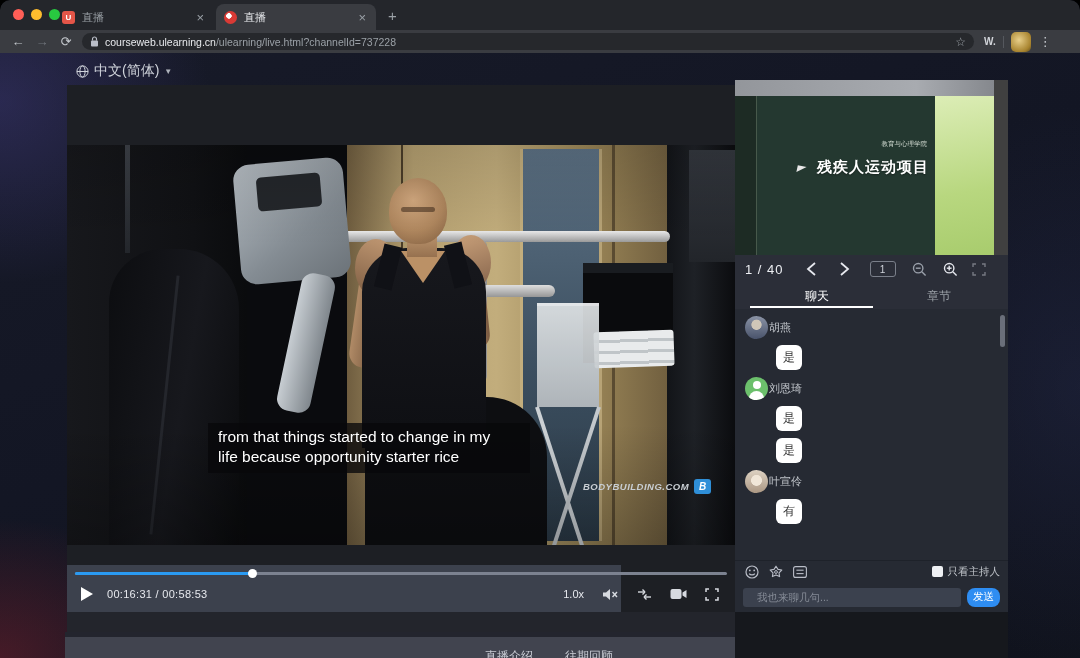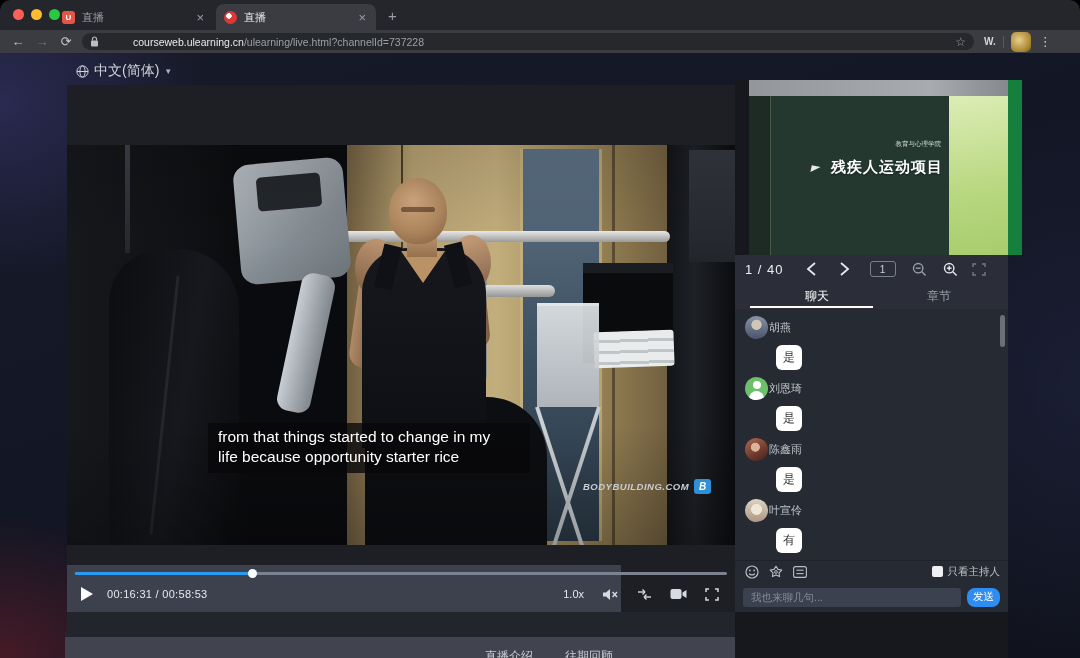--- a/index.html
+++ b/index.html
@@ -20,21 +20,21 @@
   .fav1{background:#e45548;border-radius:3px;color:#fff;font-size:8px;font-weight:bold;}
   .fav2{background:radial-gradient(circle at 38% 38%, #ffffff 0 2.5px, #d93a35 3px);border-radius:50%;}
   .tab .tab-title{font-size:11px;flex:1;overflow:hidden;white-space:nowrap;}
   .tab .tab-close{color:#9aa0a6;font-size:13px;padding:0 2px;cursor:default;}
   .newtab{left:388px;top:7px;color:#9aa0a6;font-size:15px;}
   .toolbar{left:0;top:30px;width:1080px;height:23px;background:#3a3c41;display:flex;align-items:center;}
   .navbtn{font-size:13px;color:#c3c7cc;width:24px;text-align:center;}
   .navbtn.disabled{color:#70757c;}
   .urlpill{margin-left:4px;width:892px;height:17px;background:#26282c;border-radius:9px;display:flex;align-items:center;padding:0 8px;}
   .lock-icon{margin-right:6px;display:flex;}
-  .url-text{font-size:10.5px;color:#e8eaed;white-space:nowrap;overflow:hidden;margin-left:28px;}
+  .url-text{font-size:10.5px;color:#e8eaed;white-space:nowrap;overflow:hidden;}
   .url-text .path{color:#9aa0a6;}
   .url-star{margin-left:auto;color:#9aa0a6;font-size:12px;}
   .ext-label{font-size:10px;color:#d3d6db;font-weight:bold;margin-left:10px;}
   .tool-sep{width:1px;height:12px;background:#55585e;margin:0 7px;}
   .profile-avatar{width:20px;height:20px;border-radius:5px;background:radial-gradient(circle at 40% 40%,#e8cf8a,#a8842f 70%,#5c4a1d);}
   .menu-dots{color:#c3c7cc;font-size:13px;margin:0 8px 0 8px;}
 
   
   .page{left:0;top:53px;width:1080px;height:605px;
     background:
@@ -114,21 +114,21 @@
   .cicon{display:flex;align-items:center;}
 
   
   .bottom-bar{left:65px;top:579px;width:943px;height:26px;overflow:hidden;background:linear-gradient(180deg,#23252e 0 5px,#41444f 5px);}
   .bottom-tab{position:absolute;top:16px;font-size:12px;color:#c9ccd4;}
   .bt1{left:420px;}
   .bt2{left:500px;}
 
   
   .rpanel{left:735px;top:27px;width:273px;height:581px;background:#16181d;}
-  .slide{left:14px;top:0;width:273px;height:175px;background:#15803d;}
+  .slide{left:0;top:0;width:273px;height:175px;background:#404040;}
   .slide-img{left:0;top:0;width:259px;height:175px;overflow:hidden;position:absolute;}
   .slide-strip{left:0;top:0;width:259px;height:16px;background:linear-gradient(90deg,#93969b,#a8abb0 70%,#85888d);}
   .slide-green{left:0;top:16px;width:259px;height:159px;background:#243830;}
   .slide-leftcol{left:0;top:16px;width:22px;height:159px;background:#1d2b24;border-right:1px solid #47594b;}
   .slide-light{left:200px;top:16px;width:59px;height:159px;background:linear-gradient(170deg,#dcedb6,#b8d77f 60%,#a8cc6d);}
   .slide-org{left:0;top:60px;width:200px;text-align:right;padding-right:8px;font-size:6.5px;color:#cfd8cf;}
   .slide-title{left:0;top:76px;width:200px;text-align:right;padding-right:6px;color:#fff;font-size:15px;font-weight:bold;letter-spacing:1px;line-height:22px;text-shadow:0 1px 2px rgba(0,0,0,.4);}
   .slide-cursor{left:62px;top:86px;width:0;height:0;border-left:9px solid #e8e8e8;border-bottom:7px solid transparent;transform:rotate(12deg);}
 
   .slide-nav{left:0;top:175px;width:273px;height:28px;background:#2b2e38;display:flex;align-items:center;}
@@ -161,21 +161,21 @@
     color:#333;font-size:12px;display:flex;align-items:center;justify-content:center;}
 
   .chat-toolbar{left:0;top:480px;width:273px;height:22px;background:#262a33;border-top:1px solid #1e222a;display:flex;align-items:center;}
   .tool-icon{margin-left:10px;display:flex;}
   .host-filter{margin-left:auto;margin-right:8px;display:flex;align-items:center;}
   .checkbox{width:11px;height:11px;background:#eef0f3;border-radius:2px;}
   .host-label{margin-left:5px;font-size:10.5px;color:#c2c6cc;}
 
   .chat-inputrow{left:0;top:502px;width:273px;height:30px;background:#262a33;display:flex;align-items:center;}
   .chat-input{margin-left:8px;width:218px;height:19px;background:#3b414e;border:none;border-radius:3px;
-    color:#e6e8ec;font-size:10.5px;padding:0 8px;}
+    color:#e6e8ec;font-size:10.5px;padding:0 14px;}
   .chat-input::placeholder{color:#858b96;}
   .send-btn{margin-left:6px;width:33px;height:19px;background:#2e8df2;border:none;border-radius:8px;
     color:#fff;font-size:10.5px;display:flex;align-items:center;justify-content:center;}
 
   svg{display:block;}
 </style>
 </head>
 <body>
 
 <div id="app">
@@ -395,24 +395,20 @@
           <div class="msg-bubble">是</div>
         </div>
         <div class="msg">
           <div class="msg-head">
             <div class="avatar" data-avatar="default-green"></div>
             <span class="msg-name">刘恩琦</span>
           </div>
           <div class="msg-bubble">是</div>
         </div>
         <div class="msg">
-          <div class="msg-head">
-            <div class="avatar" data-avatar="photo-red"></div>
-            <span class="msg-name">陈鑫雨</span>
-          </div>
           <div class="msg-bubble">是</div>
         </div>
         <div class="msg">
           <div class="msg-head">
             <div class="avatar" data-avatar="photo-light"></div>
             <span class="msg-name">叶宣伶</span>
           </div>
           <div class="msg-bubble">有</div>
         </div>
 

